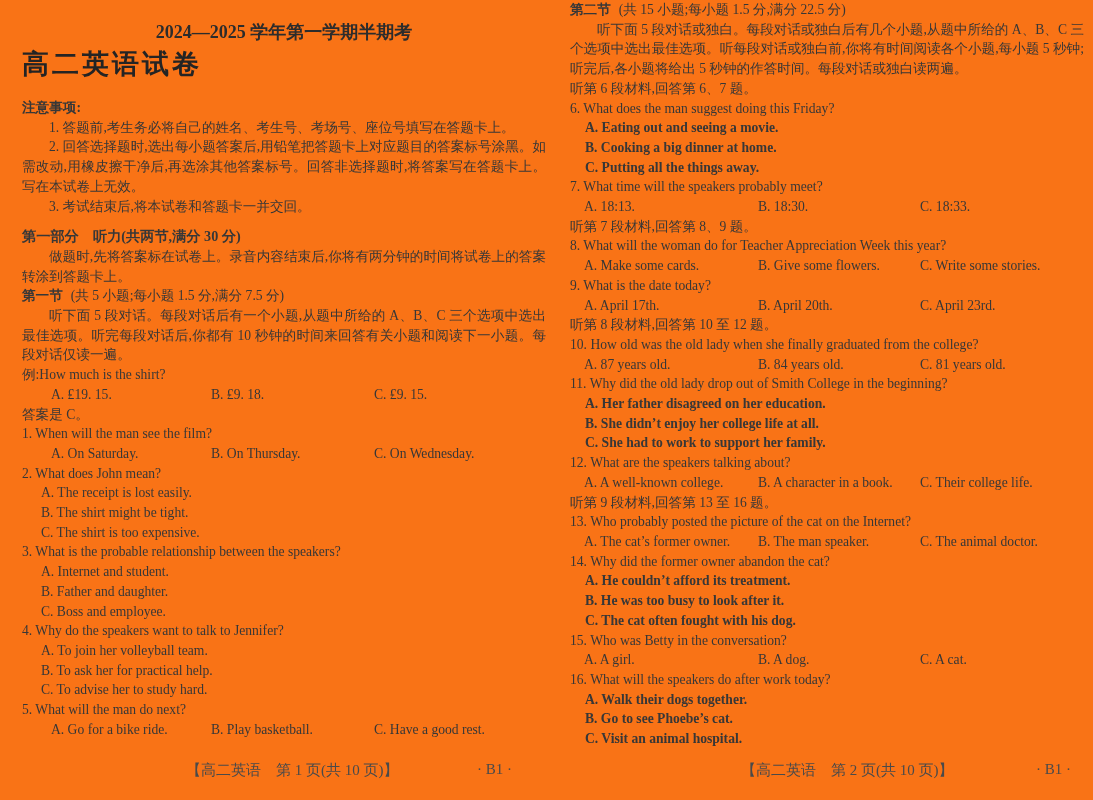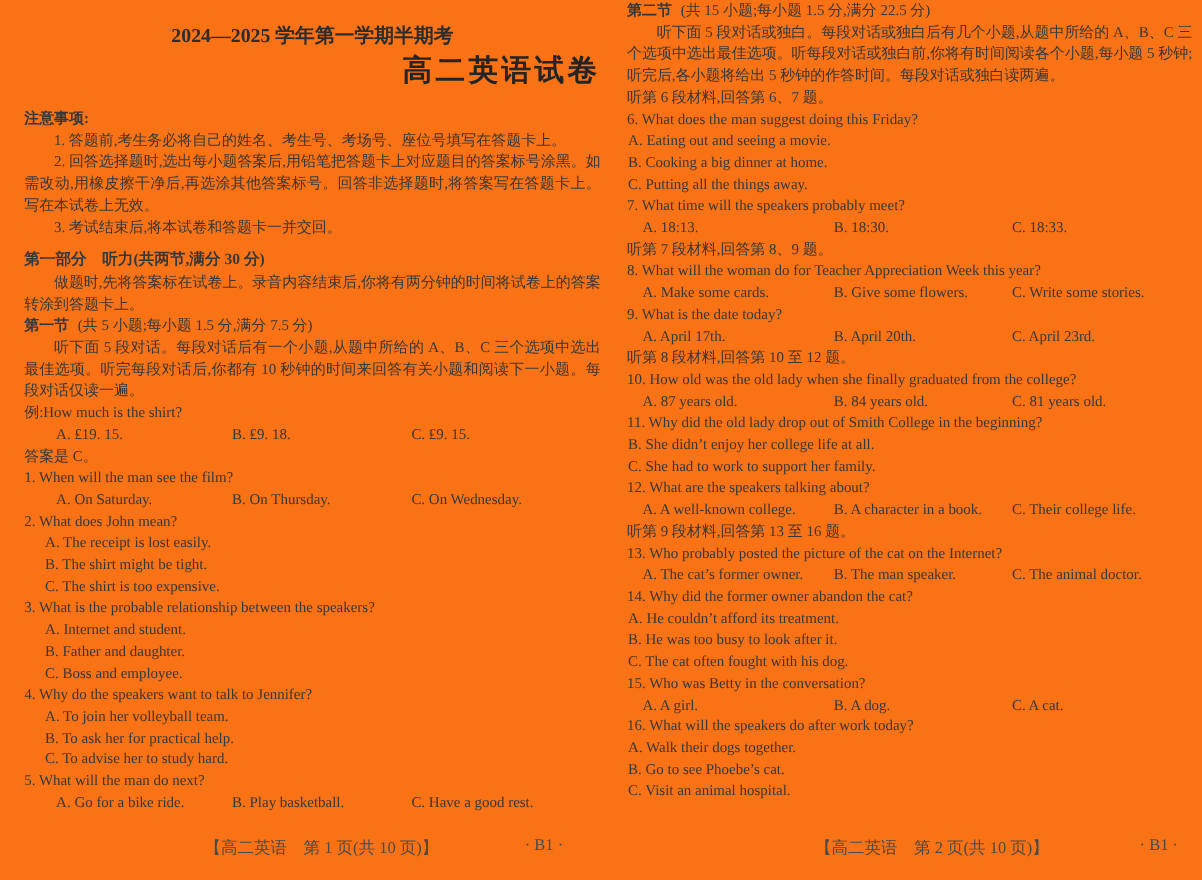--- a/index.html
+++ b/index.html
@@ -21,21 +21,21 @@
 
   .title1 {
     margin-top: 19px;
     text-align: center;
     font-weight: bold;
     font-size: 18px;
     line-height: 26px;
     color: #2c2c2c;
   }
   .title2 {
-    text-align: right;
+    text-align: left;
     font-weight: bold;
     font-size: 27px;
     line-height: 38px;
     letter-spacing: 3px;
     color: #242424;
     margin-bottom: 15px;
   }
 
   .line {
     line-height: 19.7px;
@@ -52,21 +52,21 @@
   }
   .optrow {
     display: grid;
     margin-left: 29px;
     line-height: 19.7px;
   }
   .col-left .optrow  { grid-template-columns: 160px 163px auto; }
   .col-right .optrow { grid-template-columns: 174px 162px auto; }
   .opt { white-space: nowrap; }
   .opt-stack { margin-left: 19px; }
-  .col-right .opt-stack { margin-left: 1px; }
+  .col-right .opt-stack { margin-left: 15px; font-weight: bold; }
   .col-right .qtext { padding-left: 16px; text-indent: -16px; }
   .col-right .optrow { margin-left: 14px; }
 
   .footer {
     position: absolute;
     top: 761px;
     font-size: 15px;
     color: #4a4a4a;
     white-space: nowrap;
   }
@@ -171,20 +171,21 @@
       <div class="question">
         <div class="line qtext">10. How old was the old lady when she finally graduated from the college?</div>
         <div class="optrow">
           <span class="opt">A. 87 years old.</span>
           <span class="opt">B. 84 years old.</span>
           <span class="opt">C. 81 years old.</span>
         </div>
       </div>
       <div class="question">
         <div class="line qtext">11. Why did the old lady drop out of Smith College in the beginning?</div>
+        <div class="line opt-stack">A. Her father disagreed on her education.</div>
         <div class="line opt-stack">B. She didn’t enjoy her college life at all.</div>
         <div class="line opt-stack">C. She had to work to support her family.</div>
       </div>
       <div class="question">
         <div class="line qtext">12. What are the speakers talking about?</div>
         <div class="optrow">
           <span class="opt">A. A well-known college.</span>
           <span class="opt">B. A character in a book.</span>
           <span class="opt">C. Their college life.</span>
         </div>

